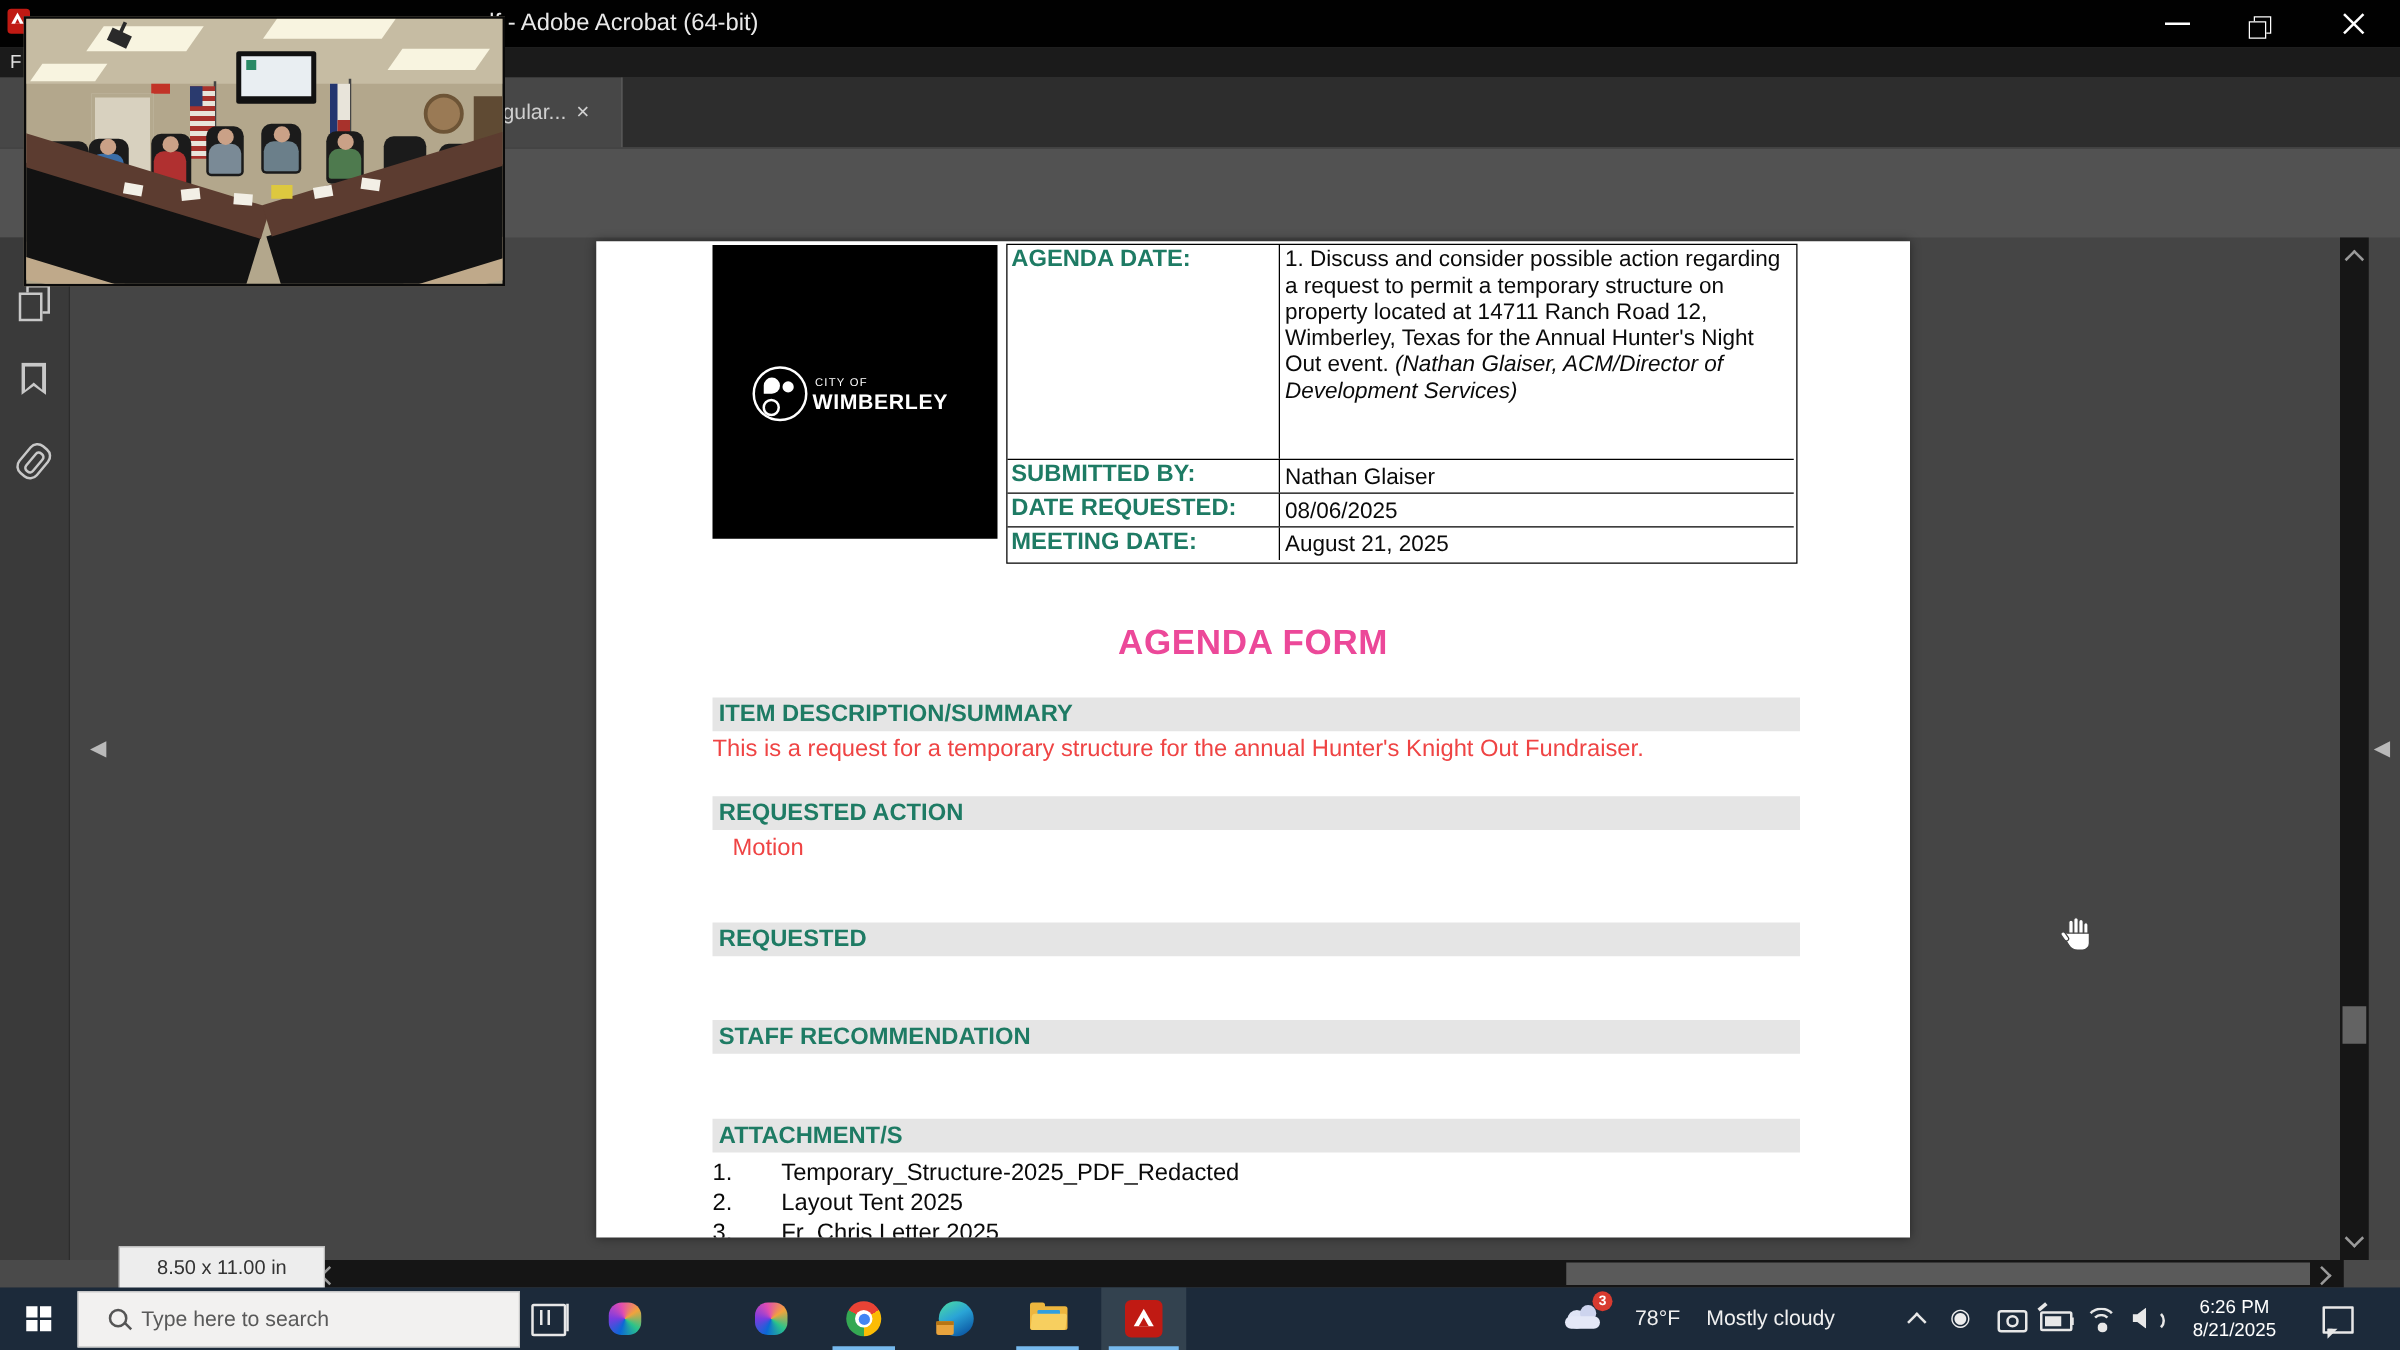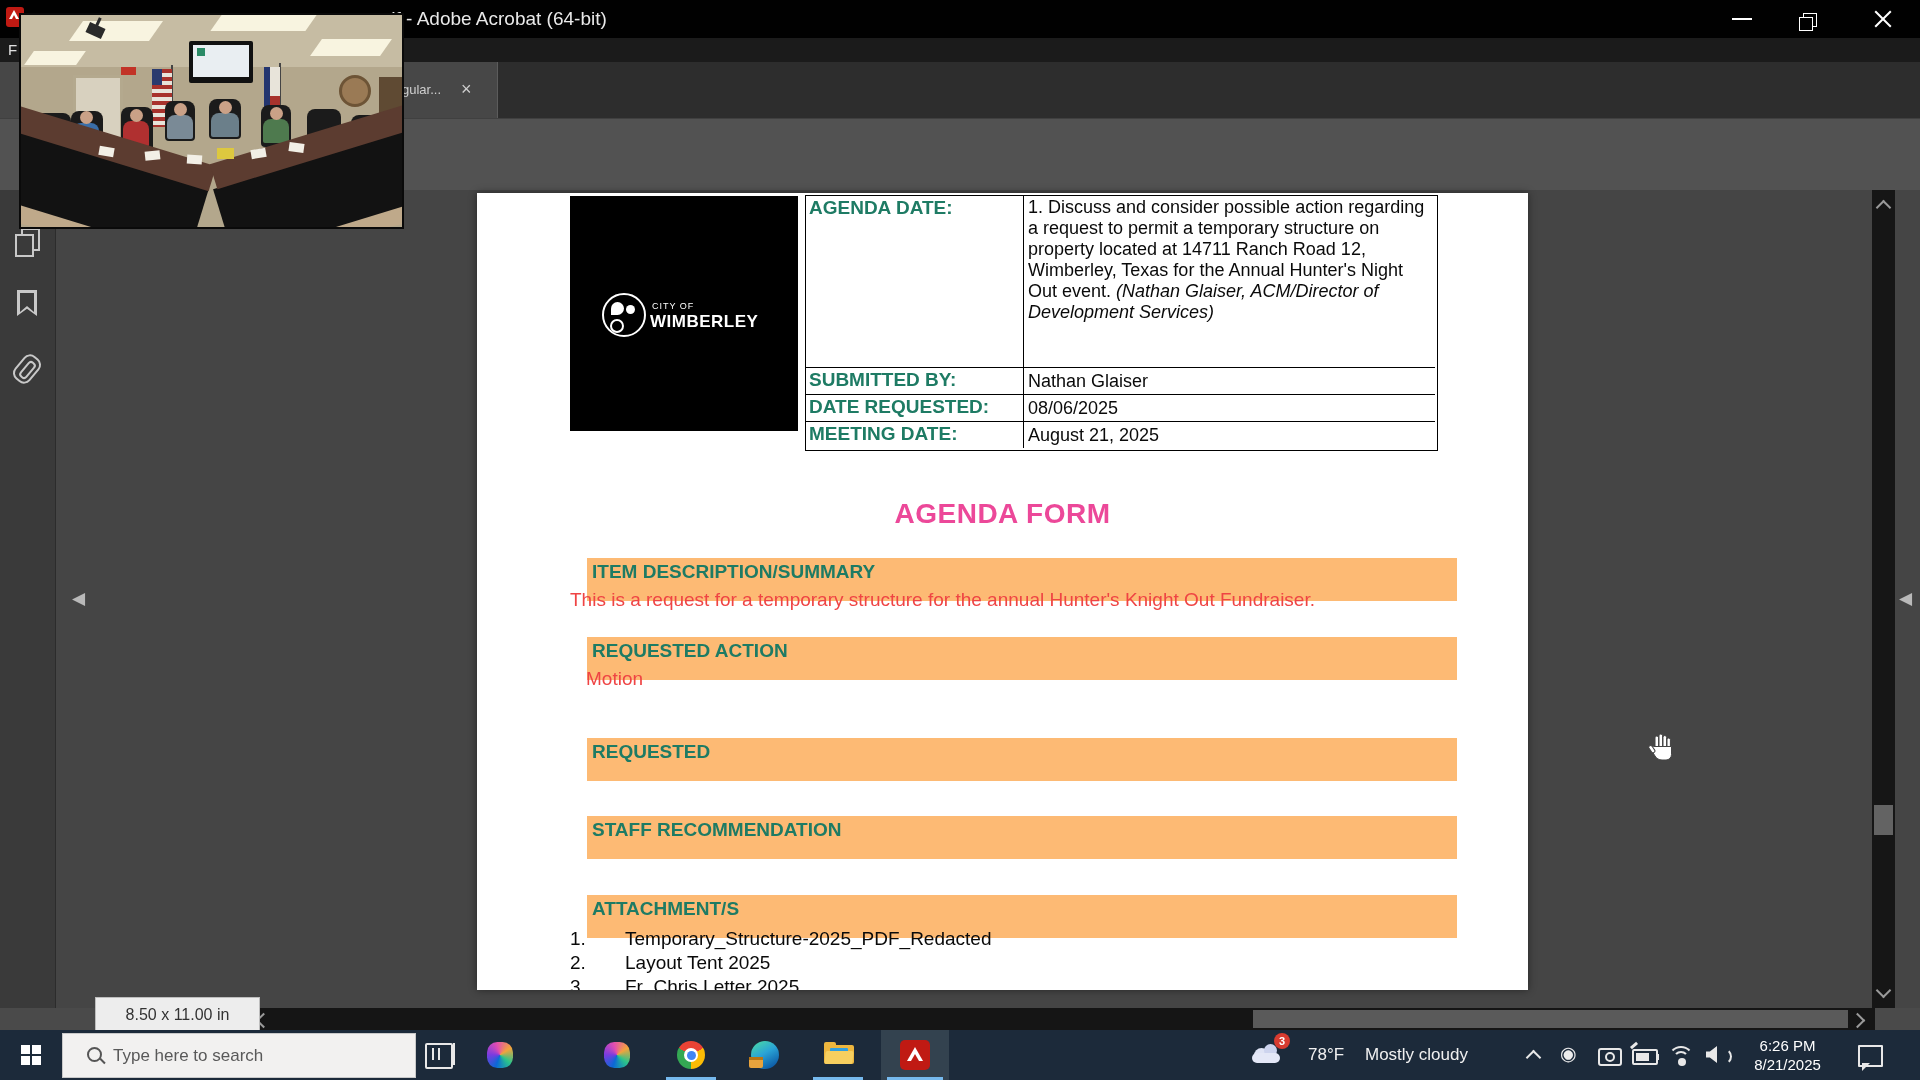--- a/index.html
+++ b/index.html
@@ -13,21 +13,21 @@
   .minbar{left:15px;top:18px;width:20px;height:2px;background:#fff;}
   .restore-a{left:18px;top:13px;width:12px;height:12px;border:1.5px solid #fff;background:#010101;}
   .restore-b{left:14px;top:17px;width:12px;height:12px;border:1.5px solid #fff;background:#010101;}
   .xbar{left:15px;top:18px;width:22px;height:2px;background:#fff;}
   .r45{transform:rotate(45deg);} .r-45{transform:rotate(-45deg);}
   #acromini{left:6px;top:7px;width:18px;height:20px;background:#c01a13;border-radius:3px;}
   #menubar{left:0;top:38px;width:1920px;height:24px;background:#1b1b1b;}
   #menu-f{left:8px;top:0;height:24px;line-height:24px;color:#e0e0e0;font-size:15px;}
   #tabbar{left:0;top:62px;width:1920px;height:56px;background:#2d2d2d;}
   #doctab{left:0;top:0;width:497px;height:56px;background:#474747;border-right:1px solid #5c5c5c;}
-  #tablabel{left:402px;top:0;height:56px;line-height:56px;color:#cfcfcf;font-size:13px;}
+  #tablabel{left:402px;top:0;height:56px;line-height:56px;color:#cfcfcf;font-size:17px;}
   #tabclose{left:461px;top:0;height:56px;line-height:54px;color:#cfcfcf;font-size:18px;}
   
   .helpcirc{left:1682px;top:78px;width:22px;height:22px;border:2px solid #d9d9d9;border-radius:50%;
     color:#d9d9d9;font-size:14px;font-weight:bold;text-align:center;line-height:22px;}
   .bell{left:1747px;top:76px;width:20px;height:17px;background:#3f9ff0;border-radius:10px 10px 3px 3px;}
   .bell:after{content:"";position:absolute;left:-3px;top:16px;width:26px;height:3px;background:#3f9ff0;border-radius:2px;}
   .bell:before{content:"";position:absolute;left:7px;top:20px;width:6px;height:4px;background:#3f9ff0;border-radius:0 0 3px 3px;}
   .belldot{left:1762px;top:70px;width:10px;height:10px;background:#e23b30;border-radius:50%;}
   .gridicon{left:1803px;top:78px;width:26px;height:26px;display:grid;grid-template-columns:repeat(3,7px);
     grid-template-rows:repeat(3,7px);gap:2.5px;}
@@ -96,21 +96,21 @@
   
   #agtable{left:328px;top:2px;width:631px;height:254px;border:1px solid #000;}
   .trow{position:absolute;left:0;width:629px;border-bottom:1px solid #000;}
   .tlabel{position:absolute;left:0;top:0;bottom:0;width:214px;border-right:1px solid #000;
     color:#1E7B64;font-weight:bold;font-size:19px;padding:1px 0 0 3px;}
   .tval{position:absolute;left:218px;top:0;right:0;bottom:0;font-size:18px;padding:1px 0 0 4px;line-height:21px;}
   .ital{font-style:italic;}
   
   #formtitle{left:0;top:305px;width:1051px;text-align:center;color:#ec4899;font-size:28px;
     font-weight:bold;letter-spacing:.5px;}
-  .secbar{left:110px;width:870px;height:43px;background:#fdba74;}
+  .secbar{left:93px;width:870px;height:27px;background:#e5e5e5;}
   .secbar span{position:absolute;left:5px;top:0;line-height:27px;color:#1E7B64;font-weight:bold;font-size:19px;}
   .bodytext{left:93px;font-size:19px;color:#ef4444;}
   .attnum{left:93px;font-size:19px;}
   .attname{left:148px;font-size:19px;white-space:pre;}
   
   #vscroll{left:1872px;top:0;width:23px;height:818px;background:#161616;}
   #vthumb{left:1874px;top:615px;width:19px;height:30px;background:#636363;}
   .chev{width:9px;height:9px;border:solid #9a9a9a;border-width:0 2px 2px 0;}
   .chev.up{transform:rotate(-135deg);} .chev.down{transform:rotate(45deg);}
   .chev.left{transform:rotate(135deg);} .chev.right{transform:rotate(-45deg);}

